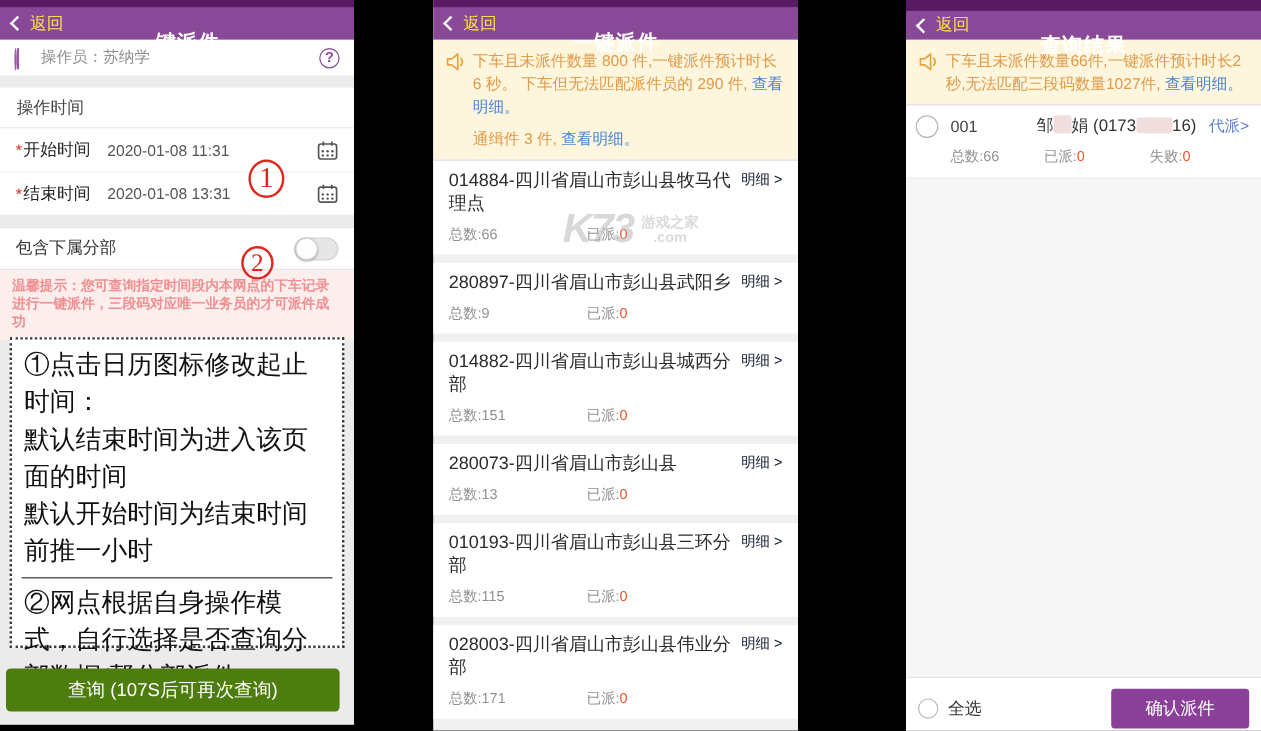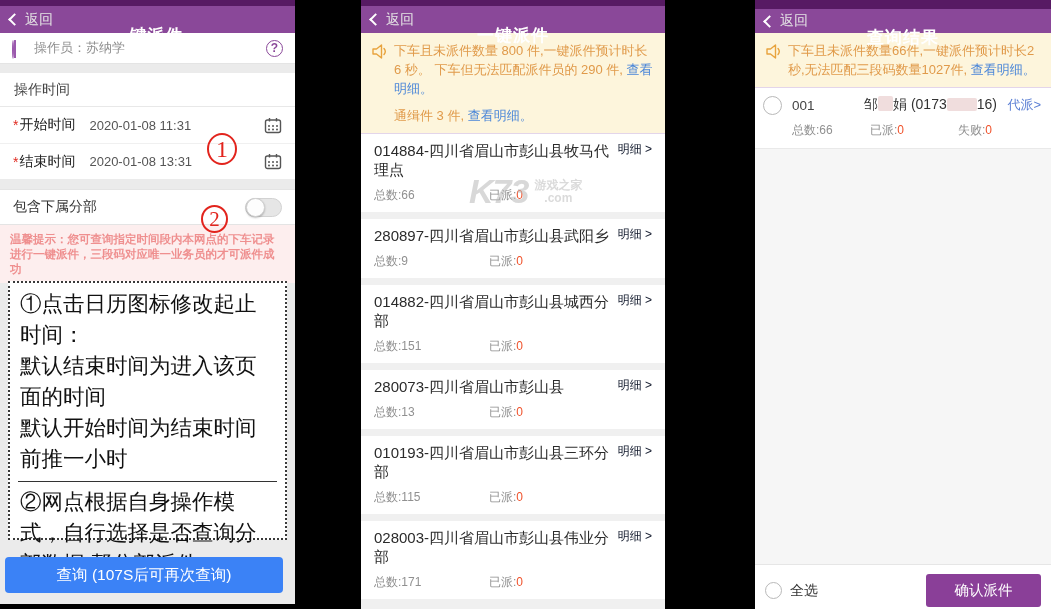--- a/index.html
+++ b/index.html
@@ -8,21 +8,21 @@
   .stage { position:relative; width:1051px; height:609px; background:#000; }
 
   .panel { position:absolute; top:0; background:#ebebeb; overflow:hidden; }
   #panel-left   { left:0;   width:295px; height:604px; }
   #panel-middle { left:361px; width:304px; height:609px; background:#f0f0f0; }
   #panel-right  { left:755px; width:296px; height:609px; background:#f6f6f6; }
 
   
   .hdr { position:relative; background:#8a4899; height:33px; display:flex; align-items:center; justify-content:center; border-top:6px solid #571a63; }
   .hdr .title { color:#fff; font-size:17px; font-weight:bold; letter-spacing:1px;margin-top:32px; }
-  .back { position:absolute; left:10px; top:0; bottom:0; display:flex; align-items:center; color:#e5e5e5; font-size:14px; cursor:pointer;font-family:Liberation Mono, monospace; }
+  .back { position:absolute; left:10px; top:0; bottom:0; display:flex; align-items:center; color:#fde047; font-size:14px; cursor:pointer;font-family:Liberation Mono, monospace; }
   .chev { width:9px; height:9px; border-left:2px solid #fff; border-bottom:2px solid #fff; transform:rotate(45deg); margin-right:6px; }
 
   
   .row-white { background:#fff; }
   .op-row { display:flex; align-items:center; height:31px; padding:0 12px; border-bottom:1px solid #e4e4e4; }
   .person { position:relative; width:14px; height:15px; margin-right:8px; }
   .person .head { width:7px; height:7px; border:1.6px solid #9b59ad; border-radius:50%; margin:0 auto; }
   .person .body { width:13px; height:7px; border:1.6px solid #9b59ad; border-bottom:none; border-radius:7px 7px 0 0; margin-top:1px; }
   .op-text { color:#8f8f8f; font-size:13px; }
   .help { margin-left:auto; width:17px; height:17px; border:1.5px solid #8a4899; border-radius:50%; color:#8a4899; font-size:12px; font-weight:bold; display:flex; align-items:center; justify-content:center; }
@@ -37,21 +37,21 @@
   .toggle-row { margin-top:10px; background:#fff; display:flex; align-items:center; height:36px; padding:0 13px; border-top:1px solid #e4e4e4; border-bottom:1px solid #e4e4e4; }
   .tlabel { color:#333; font-size:14px; }
   .switch { margin-left:auto; width:37px; height:19px; background:#e6e6e6; border:1px solid #d2d2d2; border-radius:10px; position:relative; }
   .knob { position:absolute; left:0; top:-1px; width:19px; height:19px; background:#fdfdfd; border:1px solid #cfcfcf; border-radius:50%; box-shadow:0 1px 2px rgba(0,0,0,.25); }
   .hint { background:#fdeeee; padding:7px 10px 6px; font-size:11.5px; line-height:15px; color:#ef8f8f;font-weight:bold; }
   .notebox { position:absolute; left:8px; right:8px; top:281px; height:259px; background:#fff; border:2px dotted #3a3a3a; padding:6px 10px; font-family:"Liberation Serif","DejaVu Serif",serif; color:#111; font-size:21.5px; line-height:31px; }
   .notesep { border-top:1.5px solid #333; margin:6px -2px 5px; }
   .badge { position:absolute; border:2px solid #e2241d; border-radius:50%; color:#e2241d; display:flex; align-items:center; justify-content:center; font-family:"Liberation Serif","DejaVu Serif",serif; background:transparent; }
   #badge1 { left:207px; top:133px; width:30px; height:32px; font-size:24px; }
   #badge2 { left:201px; top:205px; width:27px; height:28px; font-size:21px; }
-  .query-btn { position:absolute; left:5px; right:12px; top:557px; height:36px; background:#3b82f6; border-radius:4px; color:#fff; font-size:15.5px; display:flex; align-items:center; justify-content:center; cursor:pointer; }
+  .query-btn { position:absolute; left:5px; right:12px; top:557px; height:36px; background:#4d7c0f; border-radius:4px; color:#fff; font-size:15.5px; display:flex; align-items:center; justify-content:center; cursor:pointer; }
 
   
   .notice { background:#fdf5dc; padding:8px 10px 8px 8px; display:flex; border-bottom:1px solid #e3d5ea; }
   .spk { flex:0 0 18px; margin:2px 5px 0 2px; }
   .ntext { font-size:13px; line-height:19px; color:#e09a4a; }
   .ntext .lnk { color:#4a86d8; }
   .n2 { margin-top:8px; }
 
   
   .list { }

